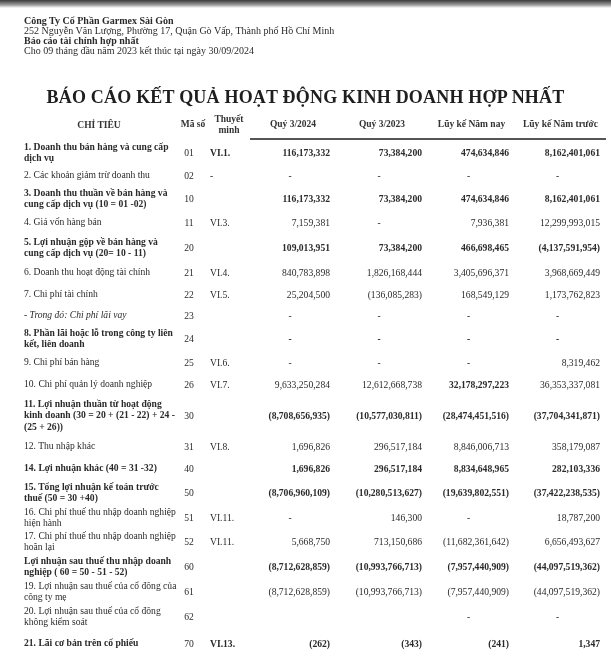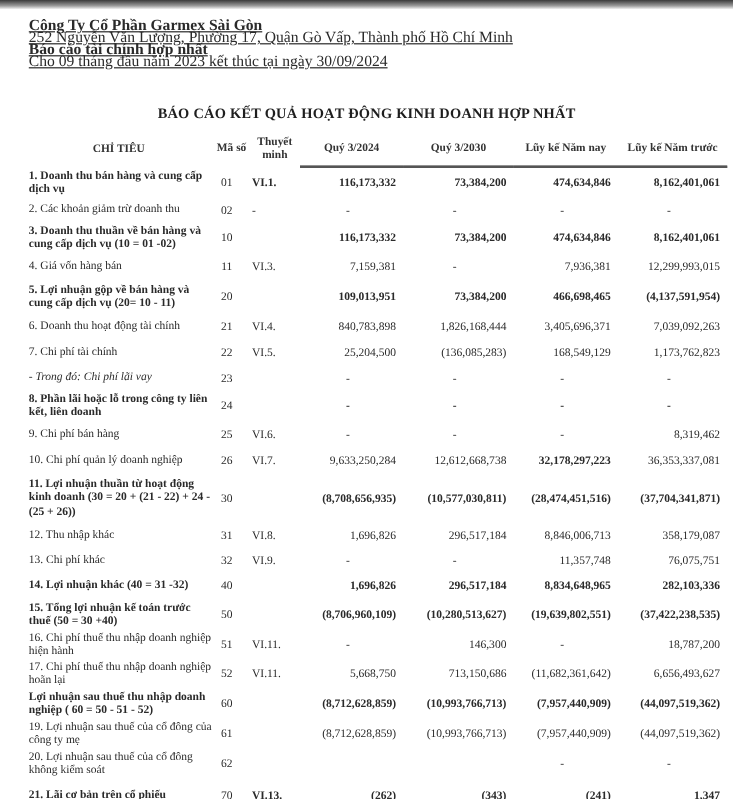--- a/index.html
+++ b/index.html
@@ -7,25 +7,25 @@
     width: 611px; height: 666px; overflow: hidden;
     background: #ffffff;
     font-family: "Liberation Serif", "DejaVu Serif", serif;
     color: #2a2a2a;
     position: relative;
   }
   .topbar {
     position: absolute; left: 0; top: 0; width: 611px; height: 8px;
     background: linear-gradient(#3a3a3a, #9a9a9a 60%, #ffffff);
   }
-  .header { position: absolute; left: 24px; top: 16px; font-size: 13px; line-height: 10px; text-decoration: underline; }
+  .header { position: absolute; left: 24px; top: 16px; font-size: 10px; line-height: 10px; }
   .header .bold { font-weight: bold; }
   .title {
     position: absolute; left: 0; top: 87px; width: 611px; text-align: center;
-    font-weight: bold; font-size: 12px; letter-spacing: 0.2px;
+    font-weight: bold; font-size: 18px; letter-spacing: 0.2px;
     color: #1e1e1e;
   }
   table.report {
     position: absolute; left: 20px; top: 110px; width: 586px;
     border-collapse: collapse; font-size: 9.6px;
     table-layout: fixed;
   }
   table.report th { font-weight: bold; font-size: 9.5px; color: #333; padding: 0; vertical-align: middle; }
   .col-name { width: 158px; }
   .col-code { width: 30px; }
@@ -72,21 +72,21 @@
       <col class="col-q2">
       <col class="col-c1">
       <col class="col-c2">
   </colgroup>
   <thead>
     <tr>
       <th class="hname">CHỈ TIÊU</th>
       <th class="hcode">Mã số</th>
       <th class="hnote">Thuyết minh</th>
       <th class="hval">Quý 3/2024</th>
-      <th class="hval">Quý 3/2030</th>
+      <th class="hval">Quý 3/2023</th>
       <th class="hval">Lũy kế Năm nay</th>
       <th class="hval">Lũy kế Năm trước</th>
     </tr>
   </thead>
   <tbody id="rows">
       <tr class="bold" style="height: 26px;">
         <td class="name">1. Doanh thu bán hàng và cung cấp dịch vụ</td>
         <td class="code">01</td>
         <td class="note">VI.1.</td>
         <td class="val b">116,173,332</td>
@@ -130,21 +130,21 @@
         <td class="val b">466,698,465</td>
         <td class="val b">(4,137,591,954)</td>
       </tr>
       <tr style="height: 22px;">
         <td class="name">6. Doanh thu hoạt động tài chính</td>
         <td class="code">21</td>
         <td class="note">VI.4.</td>
         <td class="val">840,783,898</td>
         <td class="val">1,826,168,444</td>
         <td class="val">3,405,696,371</td>
-        <td class="val">7,039,092,263</td>
+        <td class="val">3,968,669,449</td>
       </tr>
       <tr style="height: 22px;">
         <td class="name">7. Chi phí tài chính</td>
         <td class="code">22</td>
         <td class="note">VI.5.</td>
         <td class="val">25,204,500</td>
         <td class="val">(136,085,283)</td>
         <td class="val">168,549,129</td>
         <td class="val">1,173,762,823</td>
       </tr>
@@ -194,29 +194,20 @@
         <td class="val b">(37,704,341,871)</td>
       </tr>
       <tr style="height: 22px;">
         <td class="name">12. Thu nhập khác</td>
         <td class="code">31</td>
         <td class="note">VI.8.</td>
         <td class="val">1,696,826</td>
         <td class="val">296,517,184</td>
         <td class="val">8,846,006,713</td>
         <td class="val">358,179,087</td>
-      </tr>
-      <tr style="height: 20px;">
-        <td class="name">13. Chi phí khác</td>
-        <td class="code">32</td>
-        <td class="note">VI.9.</td>
-        <td class="val dash">-</td>
-        <td class="val dash">-</td>
-        <td class="val">11,357,748</td>
-        <td class="val">76,075,751</td>
       </tr>
       <tr class="bold" style="height: 22px;">
         <td class="name">14. Lợi nhuận khác (40 = 31 -32)</td>
         <td class="code">40</td>
         <td class="note"></td>
         <td class="val b">1,696,826</td>
         <td class="val b">296,517,184</td>
         <td class="val b">8,834,648,965</td>
         <td class="val b">282,103,336</td>
       </tr>

